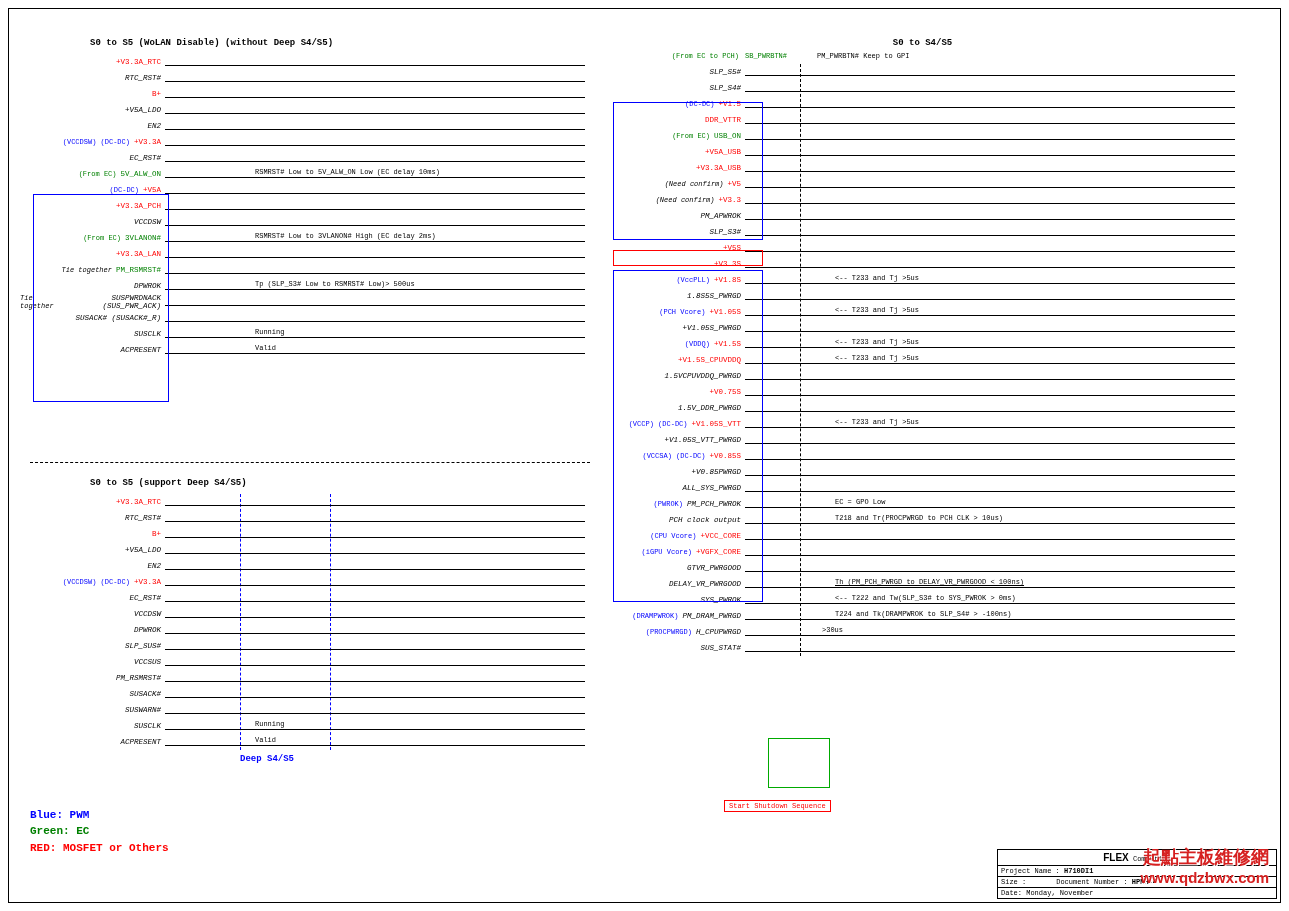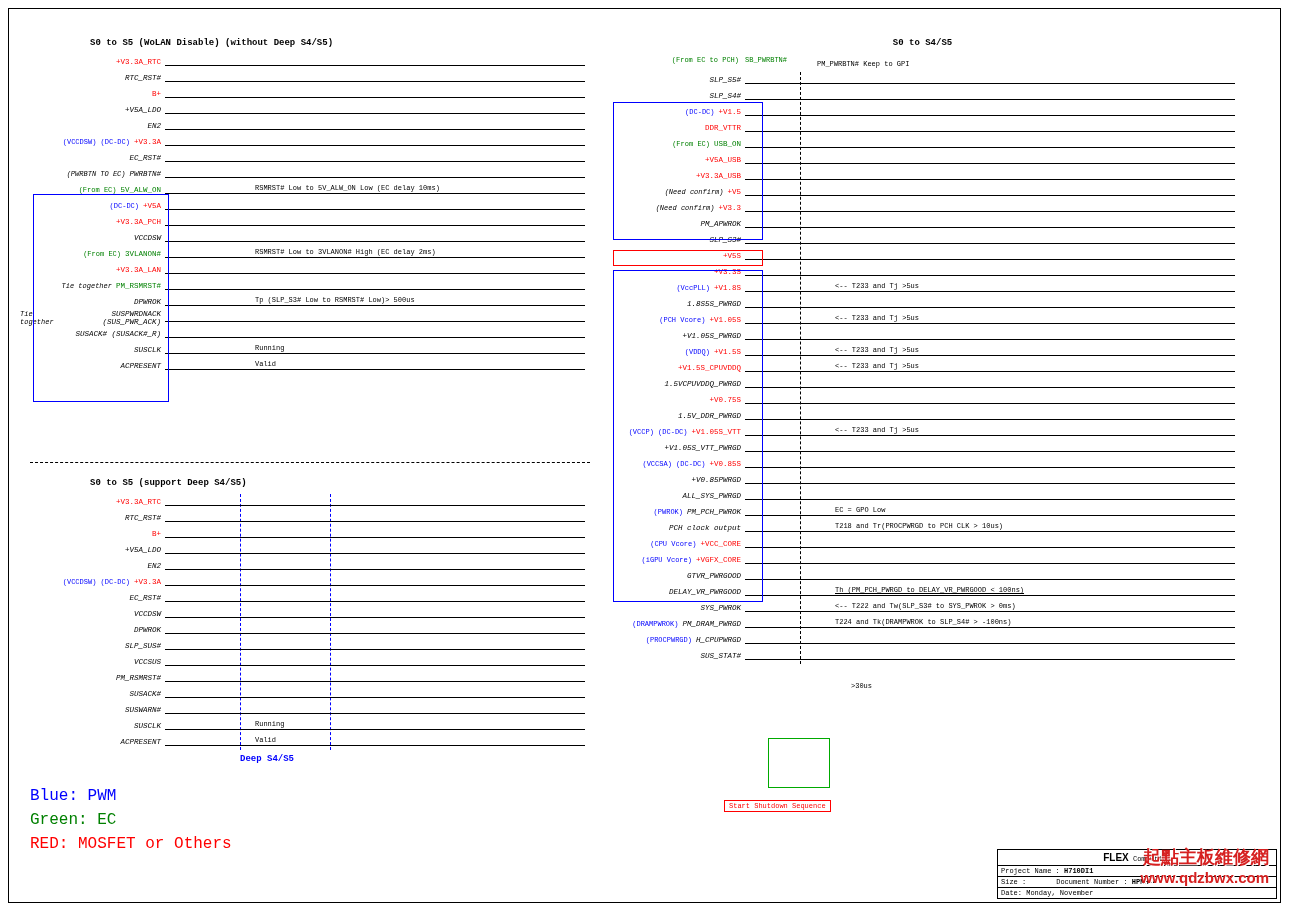--- a/index.html
+++ b/index.html
@@ -16,21 +16,21 @@
   .c-green { color: #008000; }
   .c-black { color: #000; font-style: italic; }
   .wave { flex: 1; height: 16px; position: relative; }
   .wave::after { content: ''; position: absolute; left: 0; right: 0; top: 11px; height: 1px; background: #000; }
   .note { position: absolute; font-size: 7px; top: 2px; }
   .box-blue { position: absolute; border: 1.5px solid #0000ff; }
   .box-red { position: absolute; border: 1.5px solid #ff0000; }
   .box-green { position: absolute; border: 1.5px solid #00aa00; }
   .dash-sep { position: absolute; left: 30px; width: 560px; border-top: 1px dashed #000; }
   .vdash { position: absolute; border-left: 1px dashed #00f; top: 0; bottom: 0; }
-  .legend { position: absolute; left: 30px; bottom: 55px; font-size: 16px; font-weight: normal; line-height: 1.5; }
+  .legend { position: absolute; left: 30px; bottom: 55px; font-size: 11px; font-weight: bold; line-height: 1.5; }
   .titleblock { position: absolute; right: 12px; bottom: 12px; width: 280px; border: 1px solid #000; background: #fff; font-size: 7px; }
   .tb-row { border-top: 1px solid #000; padding: 1px 3px; display: flex; }
   .watermark { position: absolute; right: 20px; bottom: 25px; text-align: right; font-size: 18px; font-weight: bold; color: #d62020; font-family: Liberation Sans, sans-serif; text-shadow: 1px 1px 0 #fff; }
   .shutdown { position: absolute; color: #ff0000; font-size: 7px; border: 1px solid #f00; padding: 1px 4px; }
 </style>
 </head>
 <body>
 
 <div class="page-border"></div>
 
@@ -75,27 +75,20 @@
         <div class="wave" style="max-width: 420px;"></div>
       </div>
       <div class="row">
         <div class="lbl-col">
           <span class="sig c-black">EC_RST#</span>
         </div>
         <div class="wave" style="max-width: 420px;"></div>
       </div>
       <div class="row">
         <div class="lbl-col">
-          <span class="tag c-black">(PWRBTN TO EC)</span>
-          <span class="sig c-black">PWRBTN#</span>
-        </div>
-        <div class="wave" style="max-width: 420px;"></div>
-      </div>
-      <div class="row">
-        <div class="lbl-col">
           <span class="tag c-green">(From EC)</span>
           <span class="sig c-green">5V_ALW_ON</span>
         </div>
         <div class="wave" style="max-width: 420px;">
           <div class="note" style="left: 90px;">RSMRST# Low to 5V_ALW_ON Low (EC delay 10ms)</div>
         </div>
       </div>
       <div class="row">
         <div class="lbl-col">
           <span class="tag c-blue">(DC-DC)</span>
@@ -290,21 +283,21 @@
   <div style="margin-left:220px; color:#00f; font-weight:bold; font-size:9px; margin-top:4px;">Deep S4/S5</div>
 </div>
 
 <div class="section" style="left:600px; top:38px; width:645px;">
   <div style="display:flex; align-items:center; justify-content:center; gap:20px;">
     <div class="title">S0 to S4/S5</div>
   </div>
   <div style="display:flex; align-items:center; margin-top:4px; font-size:7px;">
     <span style="width:145px; text-align:right; padding-right:6px;" class="c-green">(From EC to PCH)</span>
     <span class="c-green">SB_PWRBTN#</span>
-    <span style="margin-left:30px;margin-top:8px;">PM_PWRBTN# Keep to GPI</span>
+    <span style="margin-left:30px;">PM_PWRBTN# Keep to GPI</span>
   </div>
   <div id="sec3-rows" style="margin-top:4px; position:relative;">
     <div class="vdash" style="left:200px; border-left-color:#000;"></div>
   <div class="row">
         <div class="lbl-col">
           <span class="sig c-black">SLP_S5#</span>
         </div>
         <div class="wave" style="max-width: 490px;"></div>
       </div>
       <div class="row">
@@ -543,21 +536,21 @@
         <div class="wave" style="max-width: 490px;">
           <div class="note" style="left: 90px;">T224 and Tk(DRAMPWROK to SLP_S4# &gt; -100ns)</div>
         </div>
       </div>
       <div class="row">
         <div class="lbl-col">
           <span class="tag c-blue">(PROCPWRGD)</span>
           <span class="sig c-black">H_CPUPWRGD</span>
         </div>
         <div class="wave" style="max-width: 490px;">
-          <div class="note" style="left: 106px; margin-top: 48px;">&gt;30us</div>
+          <div class="note" style="left: 77px;">&gt;30us</div>
         </div>
       </div>
       <div class="row">
         <div class="lbl-col">
           <span class="sig c-black">SUS_STAT#</span>
         </div>
         <div class="wave" style="max-width: 490px;"></div>
       </div>
     </div>
 </div>

